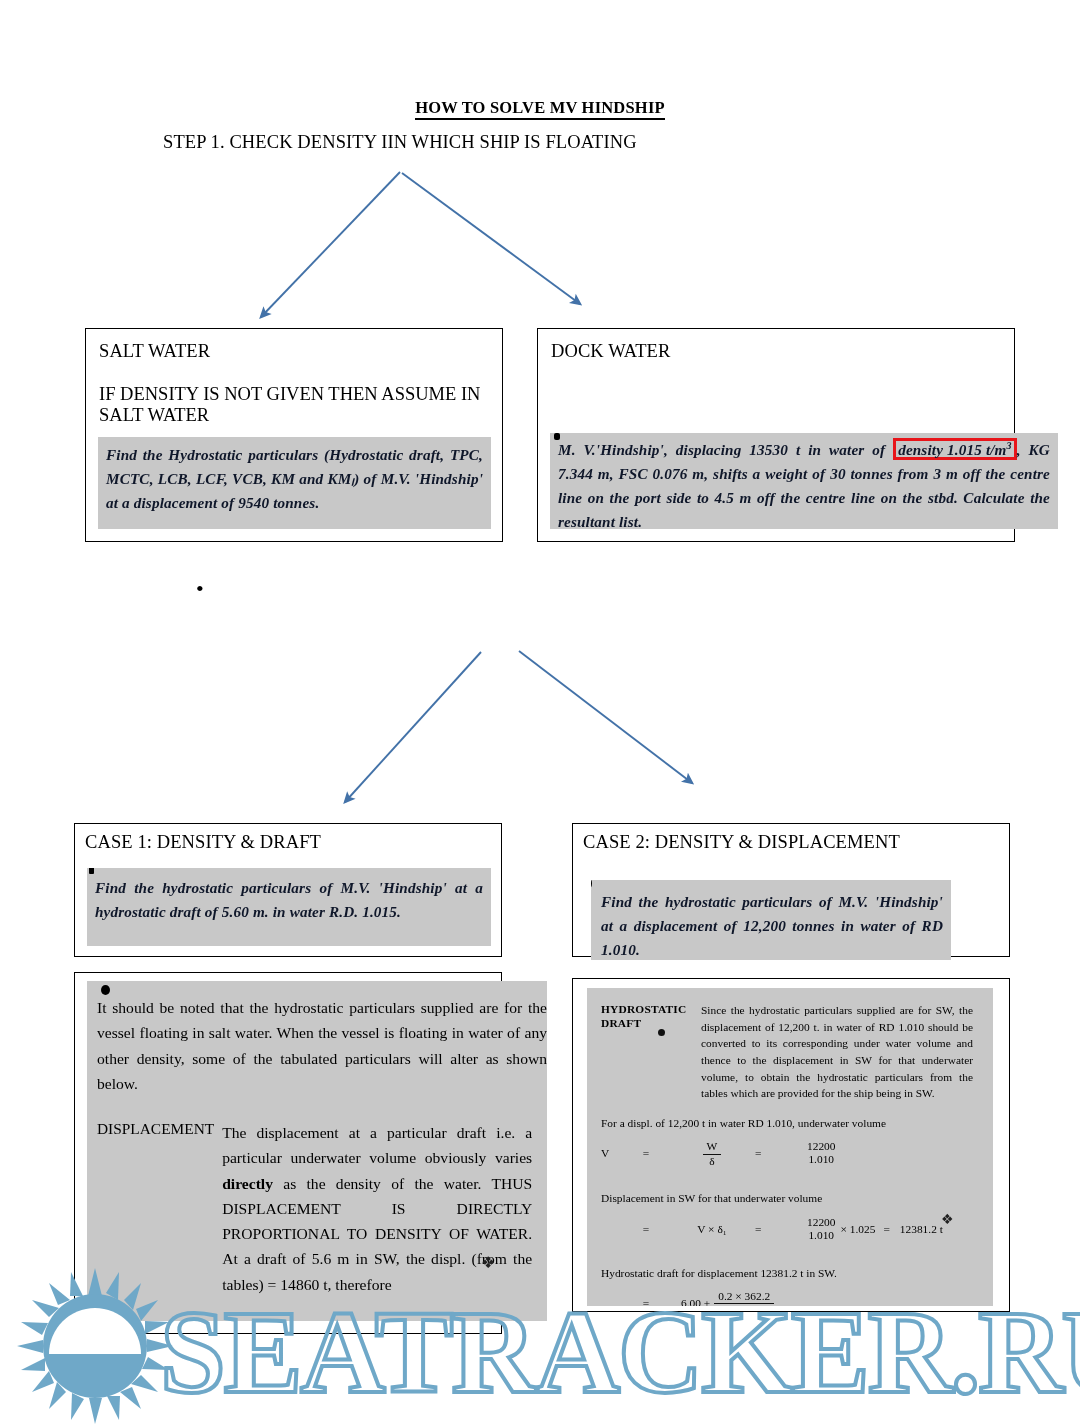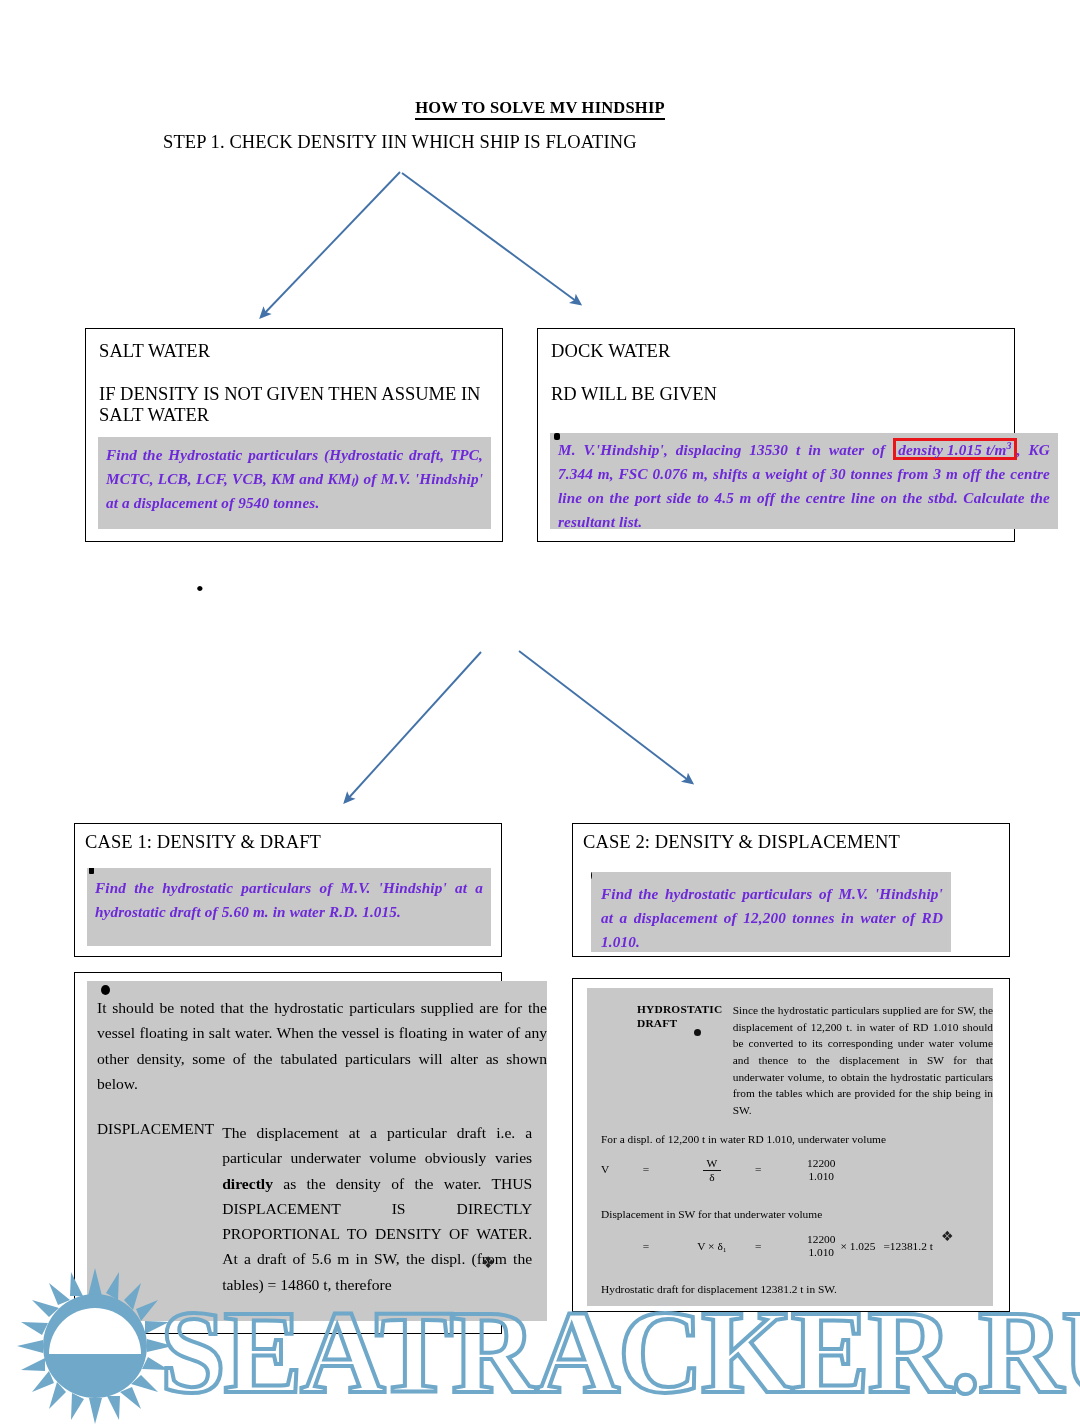--- a/index.html
+++ b/index.html
@@ -25,46 +25,46 @@
   #box-case1-detail{left:74px;top:972px;width:428px;height:362px;}
   #box-case2-detail{left:572px;top:978px;width:438px;height:334px;}
 
   .bhead{font-size:18.5px;letter-spacing:.1px;}
   #box-salt .bhead{margin:12px 0 0 13px;}
   #box-dock .bhead{margin:12px 0 0 13px;}
   #box-salt .bsub, #box-dock .bsub{font-size:18.5px;margin:22px 0 0 13px;line-height:1.12;}
   #box-case1 .bhead, #box-case2 .bhead{margin:8px 0 0 10px;}
 
   
-  .scan{background:#c8c8c8;color:#6d28d9;overflow:hidden;position:relative;}
+  .scan{background:#c8c8c8;color:#0f172a;overflow:hidden;position:relative;}
   .scan.it{font-family:"Liberation Serif",serif;font-style:italic;font-weight:bold;
            font-size:15.2px;line-height:1.58;text-align:justify;letter-spacing:.15px;}
   .dot{position:absolute;width:7px;height:11px;background:#000;border-radius:50%;}
 
   #scan-salt{position:absolute;left:12px;top:108px;width:393px;height:92px;padding:6px 8px 0 8px;box-sizing:border-box;}
   #scan-dock{position:absolute;left:12px;top:104px;width:508px;height:96px;padding:5px 8px 0 8px;box-sizing:border-box;}
   #scan-case1{position:absolute;left:12px;top:44px;width:404px;height:78px;padding:8px 8px 0 8px;box-sizing:border-box;}
-  #scan-case2{position:absolute;left:18px;top:48px;width:360px;height:80px;padding:10px 8px 8px 10px;box-sizing:border-box;}
+  #scan-case2{position:absolute;left:18px;top:56px;width:360px;height:80px;padding:10px 8px 8px 10px;box-sizing:border-box;}
 
   .redbox{border:3px solid #e8151a;padding:0 2px;display:inline-block;line-height:1.0;}
   sup.tm{font-size:10px;vertical-align:super;}
 
   
   #scan-c1d{position:absolute;left:12px;top:8px;width:460px;height:340px;
       background:#c8c8c8;padding:14px 0 0 10px;box-sizing:border-box;overflow:hidden;}
   #scan-c1d .p1{font-size:15.6px;line-height:1.62;text-align:justify;width:450px;}
   #scan-c1d .twocol{display:flex;margin-top:24px;width:452px;}
   #scan-c1d .lbl{font-size:15.4px;white-space:nowrap;padding-right:8px;}
   #scan-c1d .body{font-size:15.6px;line-height:1.62;text-align:justify;width:310px;}
 
   
   #scan-c2d{position:absolute;left:14px;top:9px;width:406px;height:318px;
       background:#c8c8c8;padding:14px 0 0 14px;box-sizing:border-box;overflow:hidden;
       font-size:11.4px;line-height:1.46;}
-  #scan-c2d .hdrow{display:flex;margin-left:36px;}
+  #scan-c2d .hdrow{display:flex;}
   #scan-c2d .hcol{width:100px;font-weight:bold;letter-spacing:.2px;line-height:1.25;position:relative;}
   #scan-c2d .hcol .bdot{position:absolute;left:57px;top:27px;width:7px;height:7px;background:#111;border-radius:50%;}
   #scan-c2d .hbody{width:272px;text-align:justify;}
   #scan-c2d .ln{margin-top:13px;}
   #scan-c2d .eqrow{display:flex;align-items:center;margin-top:7px;}
   #scan-c2d .c-a{width:22px;}
   #scan-c2d .c-b{width:46px;text-align:center;}
   #scan-c2d .c-c{width:86px;text-align:center;}
   #scan-c2d .c-d{width:52px;}
   #scan-c2d .frac2{display:inline-flex;flex-direction:column;align-items:center;line-height:1.15;}
@@ -112,21 +112,20 @@
   <div class="obox" id="box-salt">
     <div class="bhead">SALT WATER</div>
     <div class="bsub">IF DENSITY IS NOT GIVEN THEN ASSUME IN SALT WATER</div>
     <div class="scan it" id="scan-salt">
       <span>Find the Hydrostatic particulars (Hydrostatic draft, TPC, MCTC, LCB, LCF, VCB, KM and KMₗ) of M.V. 'Hindship' at a displacement of 9540 tonnes.</span>
     </div>
   </div>
 
   <div class="obox" id="box-dock">
     <div class="bhead">DOCK WATER</div>
-    <div class="bsub">RD WILL BE GIVEN</div>
     <div class="scan it" id="scan-dock">
       <span class="dot" style="left:4px;top:0px;width:6px;height:7px;border-radius:2px;"></span>
       <span>M. V.'Hindship', displacing 13530 t in water of </span><span class="redbox"><span>density 1.015 t/m</span><sup class="tm">3</sup></span><span>, KG 7.344 m, FSC 0.076 m, shifts a weight of 30 tonnes from 3 m off the centre line on the port side to 4.5 m off the centre line on the stbd. Calculate the resultant list.</span>
     </div>
   </div>
 
   <div id="bullet-rd">
     <span class="dotb">•</span>
   </div>
 
@@ -196,21 +195,21 @@
         <span class="c-a"></span>
         <span class="c-b">=</span>
         <span class="c-c">V × δ₁</span>
         <span class="c-d">=</span>
         <span class="nb">
           <span>12200</span>
           <span>1.010</span>
         </span>
         <span style="margin-left:5px;">× 1.025</span>
         <span style="margin-left:8px;">=</span>
-        <span style="">12381.2  t</span>
+        <span style="margin-left:10px;">12381.2  t</span>
         <span class="squiggle" style="left:340px;top:-6px;font-size:14px;">❖</span>
       </div>
 
       <div class="ln" style="margin-top:22px;">Hydrostatic draft for displacement 12381.2 t in SW.</div>
 
       <div class="eqrow" style="margin-top:9px;">
         <span class="c-a"></span>
         <span class="c-b">=</span>
         <span style="margin-left:12px;">6.00 +</span>
         <span class="frac2" style="margin-left:4px;">

